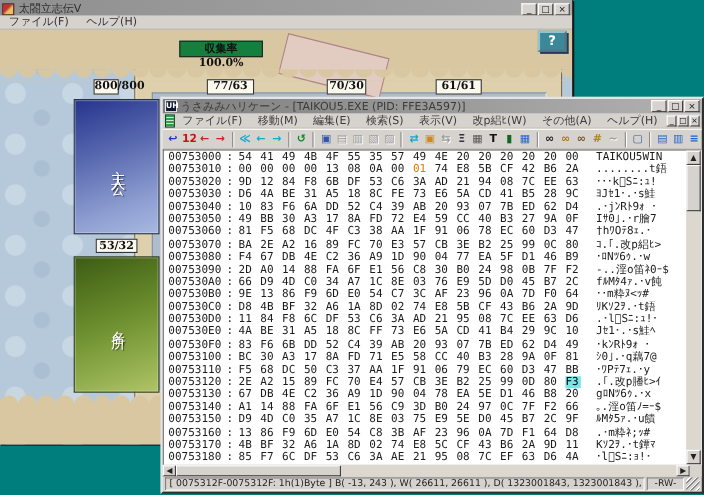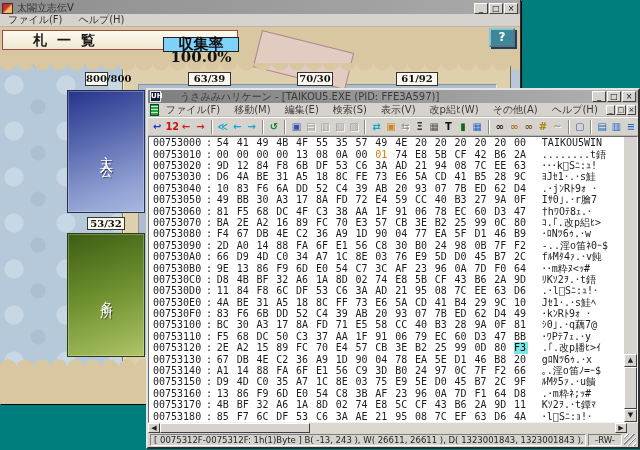--- a/index.html
+++ b/index.html
@@ -30,22 +30,22 @@
   .topband { position:absolute; left:0; top:0; right:0; height:36px; background:#d8c7a0; }
   .topband:after { content:""; position:absolute; left:0; right:0; top:36px; height:10px;
             background-image:radial-gradient(circle at 8px -1px, #d8c7a0 8px, rgba(0,0,0,0) 9px);
             background-size:17px 10px; background-repeat:repeat-x; }
   .tiltcard { position:absolute; left:256px; top:14px; width:95px; height:38px; background:#e2ccc2;
             border:1px solid #ae8484; transform:rotate(14deg); }
   .ribbon { position:absolute; left:2px; top:3px; width:236px; height:20px;
             background:linear-gradient(#fdfaf0,#efe7cf); border:1px solid #9c4848;
             font-size:14px; font-weight:bold; color:#1a1a1a; letter-spacing:10px;
             padding-left:30px; line-height:19px; }
-  .ratebox { position:absolute; left:163px; top:10px; width:76px; height:15px; background:#7dd3fc;
-            border:1px solid #222; font-family:"DejaVu Serif", serif; font-weight:bold; font-size:15px;
+  .ratebox { position:absolute; left:163px; top:10px; width:76px; height:15px; background:#15803d;
+            border:1px solid #222; font-family:"DejaVu Serif", serif; font-weight:bold; font-size:10px;
             text-align:center; line-height:13px; color:#111; }
   .panel  { position:absolute; left:122px; top:33px; width:389px; height:310px; background:#ded0ac;
             border:1px solid #7c6c48; box-shadow:inset 1px 1px 0 #f0e6cc; }
   .cavity { position:absolute; left:138px; top:57px; width:359px; height:272px; background:#aebccd;
             border:1px solid; border-color:#86929f #e8eef4 #e8eef4 #86929f; }
   .countbox { position:absolute; height:14px; background:#fbf8ee; border:1px solid #333;
             font-family:"DejaVu Serif", serif; font-weight:bold; font-size:10px; line-height:12px;
             text-align:center; color:#111; }
   .cb0 { left:85px;  top:45px; width:23px; }
   .cb1 { left:188px; top:45px; width:43px; }
@@ -67,36 +67,36 @@
   .helpbtn { position:absolute; left:489px; top:1px; width:26px; height:19px; background:#3d8898;
             border:2px outset #8cc4d4; color:#fff; font-weight:bold; font-size:12px; text-align:center;
             line-height:15px; box-shadow:2px 2px 0 #223c60; }
 
   
   #hexwin { position:absolute; left:146px; top:88px; width:494px; height:361px; background:#d6d3ce;
             border:2px solid; border-color:#e4e4e4 #2e2e2e #2e2e2e #e4e4e4; }
   .htitle { height:13px; background:linear-gradient(90deg,#7f7f7f,#b2b2b2); display:flex; align-items:center; padding:0 2px; }
   .uhicon { width:11px; height:11px; background:#101830; border:1px solid #e8e8e8; color:#fff;
             font-size:7px; font-weight:bold; text-align:center; line-height:9px; }
-  .httext { flex:1; font-size:10px; color:#3a3a3a; padding-left:19px; white-space:nowrap; overflow:hidden; }
+  .httext { flex:1; font-size:10px; color:#3a3a3a; padding-left:3px; white-space:nowrap; overflow:hidden; }
   .hmenu  { height:14px; display:flex; align-items:center; font-size:10px; color:#3a3a3a; padding:0 2px;
             border-bottom:1px solid #c0bcb4; }
   .hmenu .mitem { padding:0 7px; white-space:nowrap; }
   .hdocicon { width:12px; height:12px; border:1px solid #0a4a1a;
             background:repeating-linear-gradient(0deg,#2aa048 0 2px,#cfead0 2px 3px); }
   .hmenu .spacer { flex:1; }
   .mdibtn { width:13px; height:10px; font-size:7px; line-height:8px; }
   .htoolbar { height:19px; display:flex; align-items:center; padding-left:2px; border-bottom:1px solid #b8b4ac;
             border-top:1px solid #fff; }
   .ticon { width:16px; height:16px; font-size:10px; font-weight:bold; text-align:center; line-height:15px;
             margin:0 1px; white-space:nowrap; overflow:hidden; }
   .ticon.tdis { color:#9a9a9a !important; text-shadow:1px 1px 0 #fff; }
   .tsep { width:2px; height:14px; margin:0 3px; border-left:1px solid #8a8a8a; border-right:1px solid #fff; }
 
-  .hexwrap { display:flex; height:287px; border:1px solid; border-color:#6a6a6a #f2f2f2 #f2f2f2 #6a6a6a;align-items:flex-end; }
+  .hexwrap { display:flex; height:287px; border:1px solid; border-color:#6a6a6a #f2f2f2 #f2f2f2 #6a6a6a; }
   .hexview { width:477px; background:#fff; overflow:hidden; font-family:"DejaVu Sans Mono", monospace;
              font-size:10px; color:#1c1c1c; }
   .hrow  { display:flex; height:11.4px; line-height:11.4px; white-space:pre; }
   .haddr { width:48px; margin-left:4px; }
   .hsep  { width:16px; text-align:center; }
   .hb    { width:20px; }
   .hb.hl-orange   { color:#e07a00; }
   .hb.hl-selected { background:#78e6e6; color:#000; width:14px; margin-right:6px; }
   .hascii { margin-left:8px; width:83px; overflow:hidden; }
 
@@ -137,27 +137,26 @@
     <span class="mitem">ファイル(F)</span>
     <span class="mitem">ヘルプ(H)</span>
   </div>
   <div class="gcontent">
     <div class="bluebg"></div>
     <div class="panel"></div>
     <div class="cavity"></div>
     <div class="cloudbottom"></div>
     <div class="topband">
       <div class="tiltcard"></div>
-      <div class="ribbon">札一覧</div>
       <div class="ratebox">収集率 100.0%</div>
     </div>
     <div class="countbox cb0">800/800</div>
-    <div class="countbox cb1">63/39</div>
+    <div class="countbox cb1">77/63</div>
     <div class="countbox cb2">70/30</div>
-    <div class="countbox cb3">61/92</div>
+    <div class="countbox cb3">61/61</div>
     <div class="card bluecard">
       <span class="vtext">主人公</span>
     </div>
     <div class="countbox cb4">53/32</div>
     <div class="card greencard">
       <span class="vtext">名所</span>
     </div>
     <div class="helpbtn">?</div>
   </div>
 </div>

